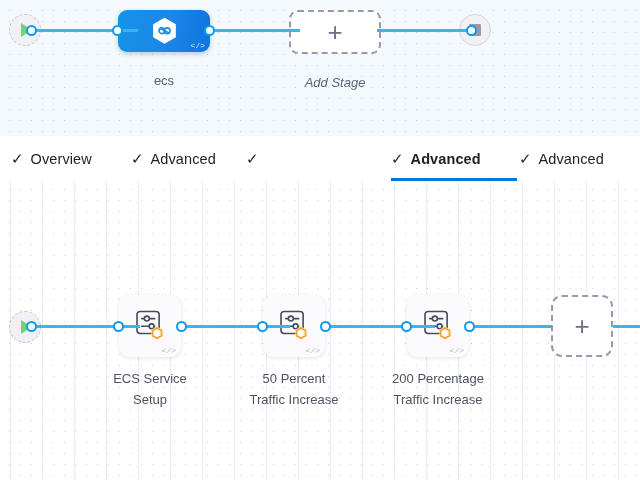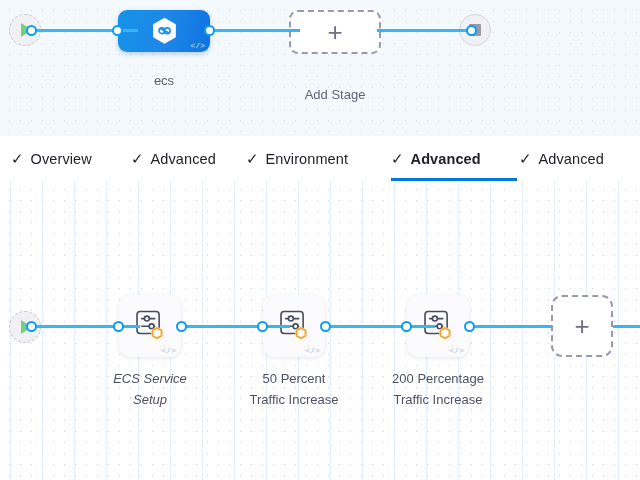--- a/index.html
+++ b/index.html
@@ -280,42 +280,41 @@
     </div>
     <div class="port" style="left:112px; top:25px;"></div>
     <div class="port" style="left:204px; top:25px;"></div>
     <div class="caption stage-caption" style="left:118px; top:70px; width:92px;">ecs</div>
 
     <div class="node" style="left:289px; top:10px;">
       <div class="add-box add-stage-box">
         <span class="plus-glyph">+</span>
       </div>
     </div>
-    <div class="caption muted" style="left:269px; top:84px; width:132px;">Add Stage</div>
+    <div class="caption muted" style="left:269px; top:72px; width:132px;font-style:italic;">Add Stage</div>
 
     <div class="node" style="left:459px; top:14px;">
       <div class="terminal solid-edge">
         <div class="stop-sq"></div>
       </div>
     </div>
     <div class="port" style="left:466px; top:25px;"></div>
   </div>
 
   <div class="tab-bar">
     <div class="tab" style="width:131px; padding-left:11px;">
       <span class="tab-check">✓</span>
       <span class="tab-label">Overview</span>
     </div>
     <div class="tab" style="width:115px;">
       <span class="tab-check">✓</span>
       <span class="tab-label">Advanced</span>
     </div>
     <div class="tab" style="width:145px;">
       <span class="tab-check">✓</span>
-      <span class="tab-label">Environment</span>
     </div>
     <div class="tab active" style="width:128px;">
       <span class="tab-check">✓</span>
       <span class="tab-label">Advanced</span>
     </div>
     <div class="tab" style="width:120px;">
       <span class="tab-check">✓</span>
       <span class="tab-label">Advanced</span>
     </div>
   </div>
@@ -350,21 +349,21 @@
           <g>
             <path d="M24.5 18.6 L30.6 22.1 L30.6 29.1 L24.5 32.6 L18.4 29.1 L18.4 22.1 Z" fill="#fbfbfd"></path>
             <path d="M24.5 20.1 L29.3 22.9 L29.3 28.4 L24.5 31.1 L19.7 28.4 L19.7 22.9 Z" fill="none" stroke="#f6a623" stroke-width="2.0" stroke-linejoin="round"></path>
           </g>
         </svg>
         <span class="code-mark dark">&lt;/&gt;</span>
       </div>
     </div>
     <div class="port" style="left:113px; top:140px;"></div>
     <div class="port" style="left:176px; top:140px;"></div>
-    <div class="caption" style="left:90px; top:187px; width:120px;font-style:italic;">ECS Service
+    <div class="caption" style="left:90px; top:187px; width:120px;">ECS Service
 Setup</div>
 
     <div class="node" style="left:263px; top:114px;">
       <div class="step-card">
         <svg class="step-icon" viewBox="0 0 34 34">
           <rect x="3.2" y="2.6" width="23.5" height="23.5" rx="3.4" fill="none" stroke="#464b5f" stroke-width="1.7"></rect>
           <g fill="none" stroke="#464b5f" stroke-width="1.7" stroke-linecap="round">
             <path d="M8.2 10.2 H11.0"></path>
             <path d="M16.3 10.2 H22.0"></path>
             <path d="M8.2 18.4 H16.0"></path>

